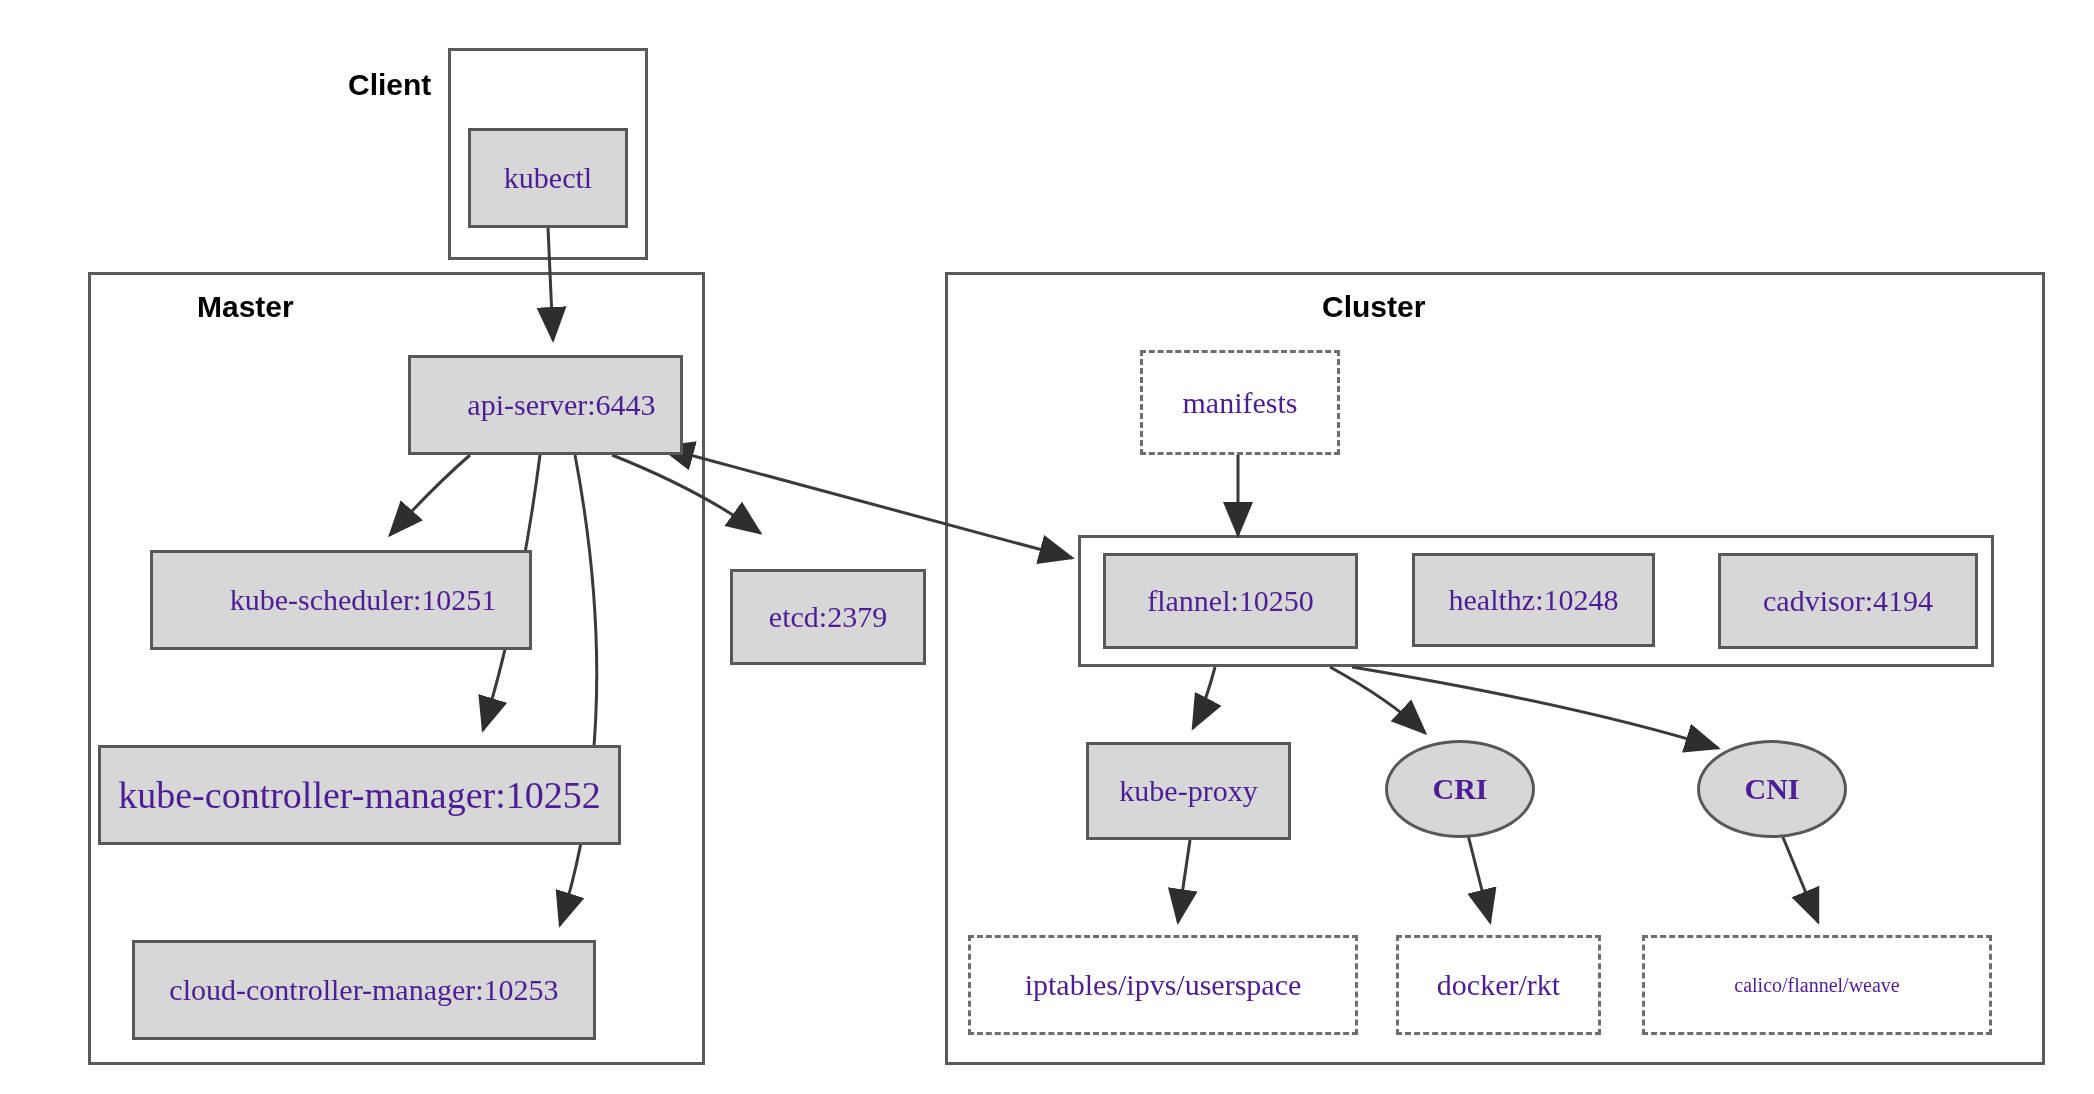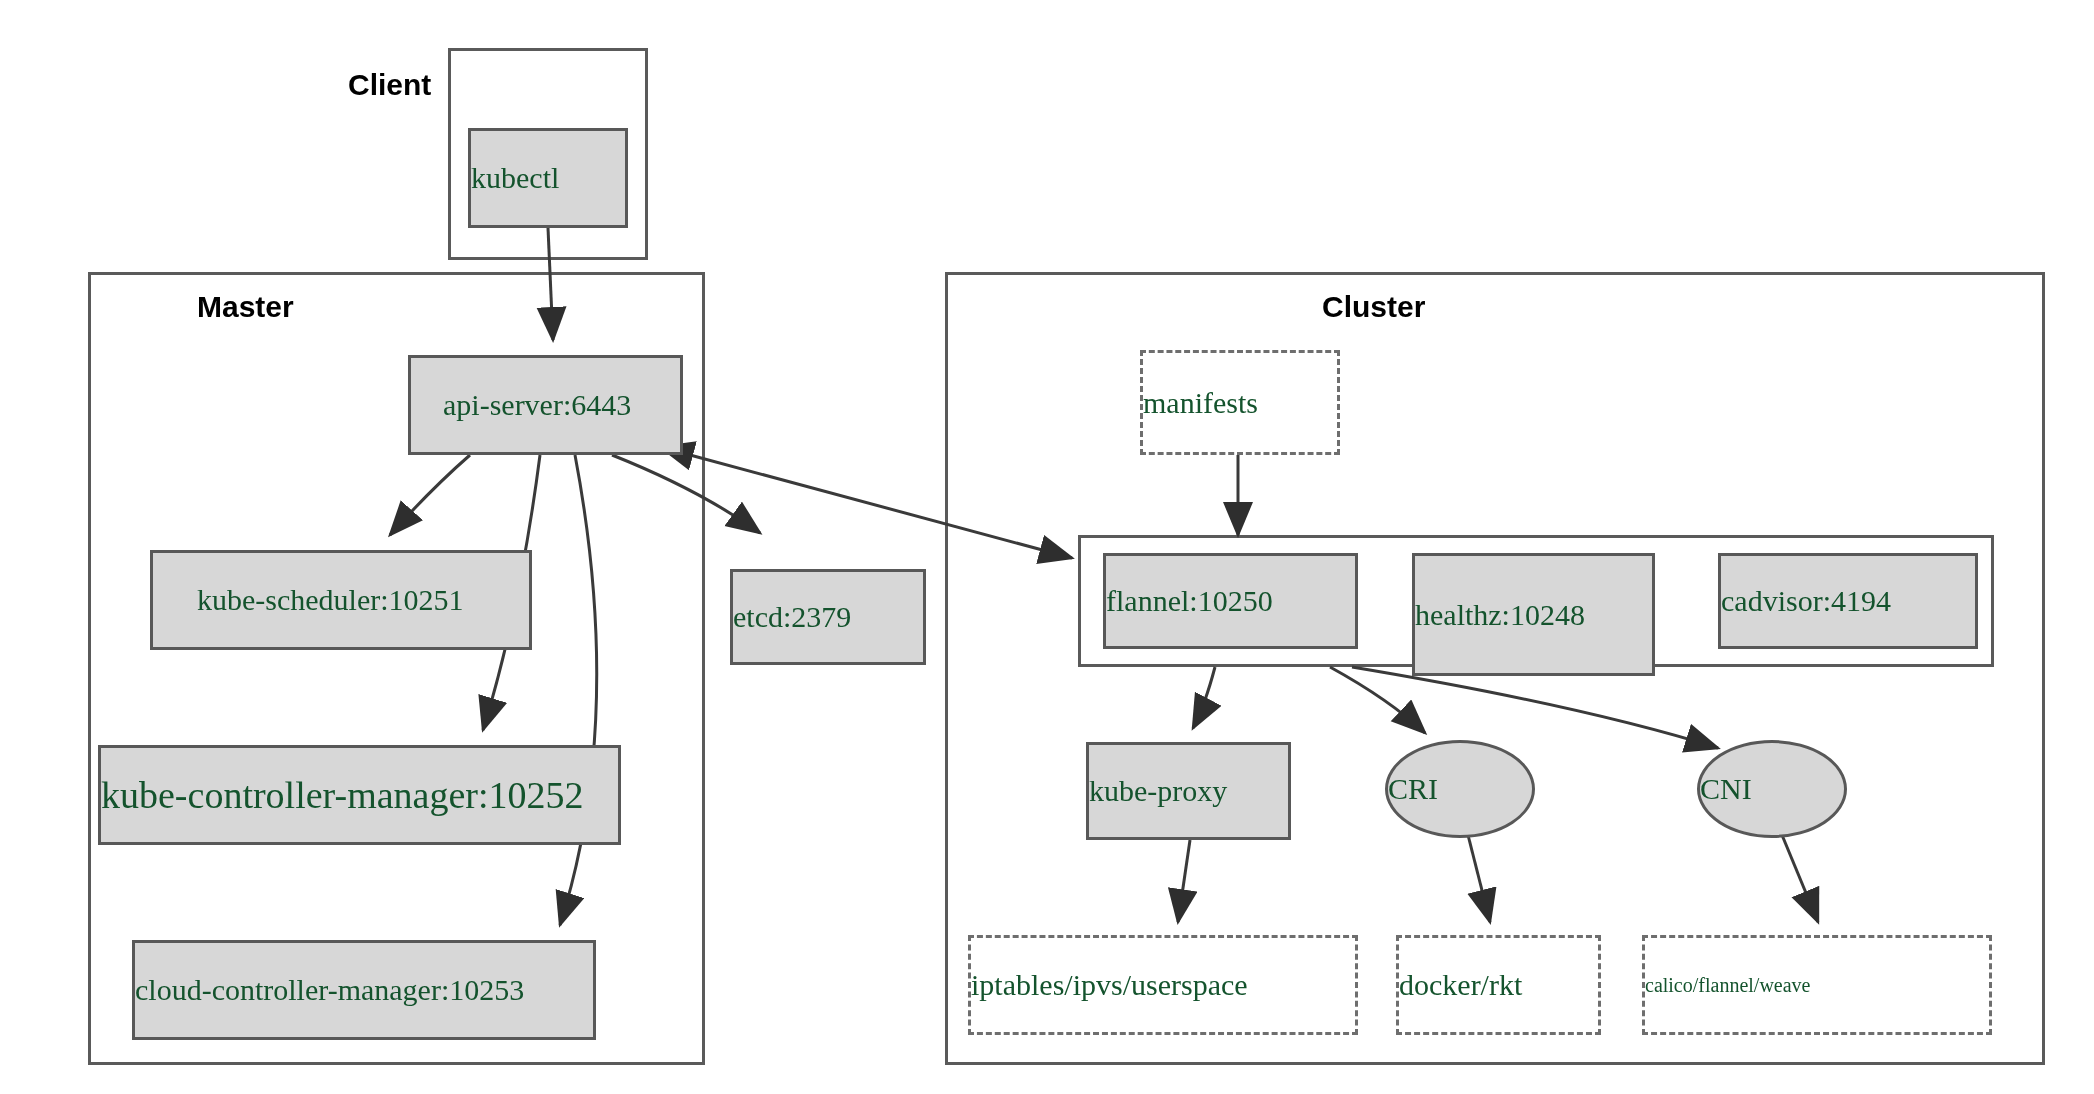--- a/index.html
+++ b/index.html
@@ -36,32 +36,33 @@
     font-weight: bold;
     color: #000000;
     white-space: nowrap;
   }
   
   .node {
     position: absolute;
     box-sizing: border-box;
     display: flex;
     align-items: center;
-    justify-content: flex-start;
+    justify-content: center;
     background: #d7d7d7;
     border: 3px solid #585858;
-    color: #14532d;
+    color: #4c1d95;
     white-space: nowrap;
   }
   .node.dashed {
     background: #ffffff;
     border: 3px dashed #6e6e6e;
   }
   .node.ellipse {
     border-radius: 50%;
+    font-weight: bold;
   }
   .group-box {
     position: absolute;
     box-sizing: border-box;
     border: 3px solid #5a5a5a;
     background: #ffffff;
   }
 </style>
 </head>
 <body>
@@ -122,21 +123,21 @@
       </div>
       <div class="node" style="left: 730px; top: 545px; width: 196px; height: 96px; font-size: 30px; margin-top: 24px;">
         <span>etcd:2379</span>
       </div>
       <div class="node dashed" style="left: 1140px; top: 350px; width: 200px; height: 105px; font-size: 30px;">
         <span>manifests</span>
       </div>
       <div class="node" style="left: 1103px; top: 553px; width: 255px; height: 96px; font-size: 30px;">
         <span>flannel:10250</span>
       </div>
-      <div class="node" style="left: 1412px; top: 553px; width: 243px; height: 123px; font-size: 30px;">
+      <div class="node" style="left: 1412px; top: 553px; width: 243px; height: 94px; font-size: 30px;">
         <span>healthz:10248</span>
       </div>
       <div class="node" style="left: 1718px; top: 553px; width: 260px; height: 96px; font-size: 30px;">
         <span>cadvisor:4194</span>
       </div>
       <div class="node" style="left: 1086px; top: 742px; width: 205px; height: 98px; font-size: 30px;">
         <span>kube-proxy</span>
       </div>
       <div class="node ellipse" style="left: 1385px; top: 740px; width: 150px; height: 98px; font-size: 30px;">
         <span>CRI</span>

